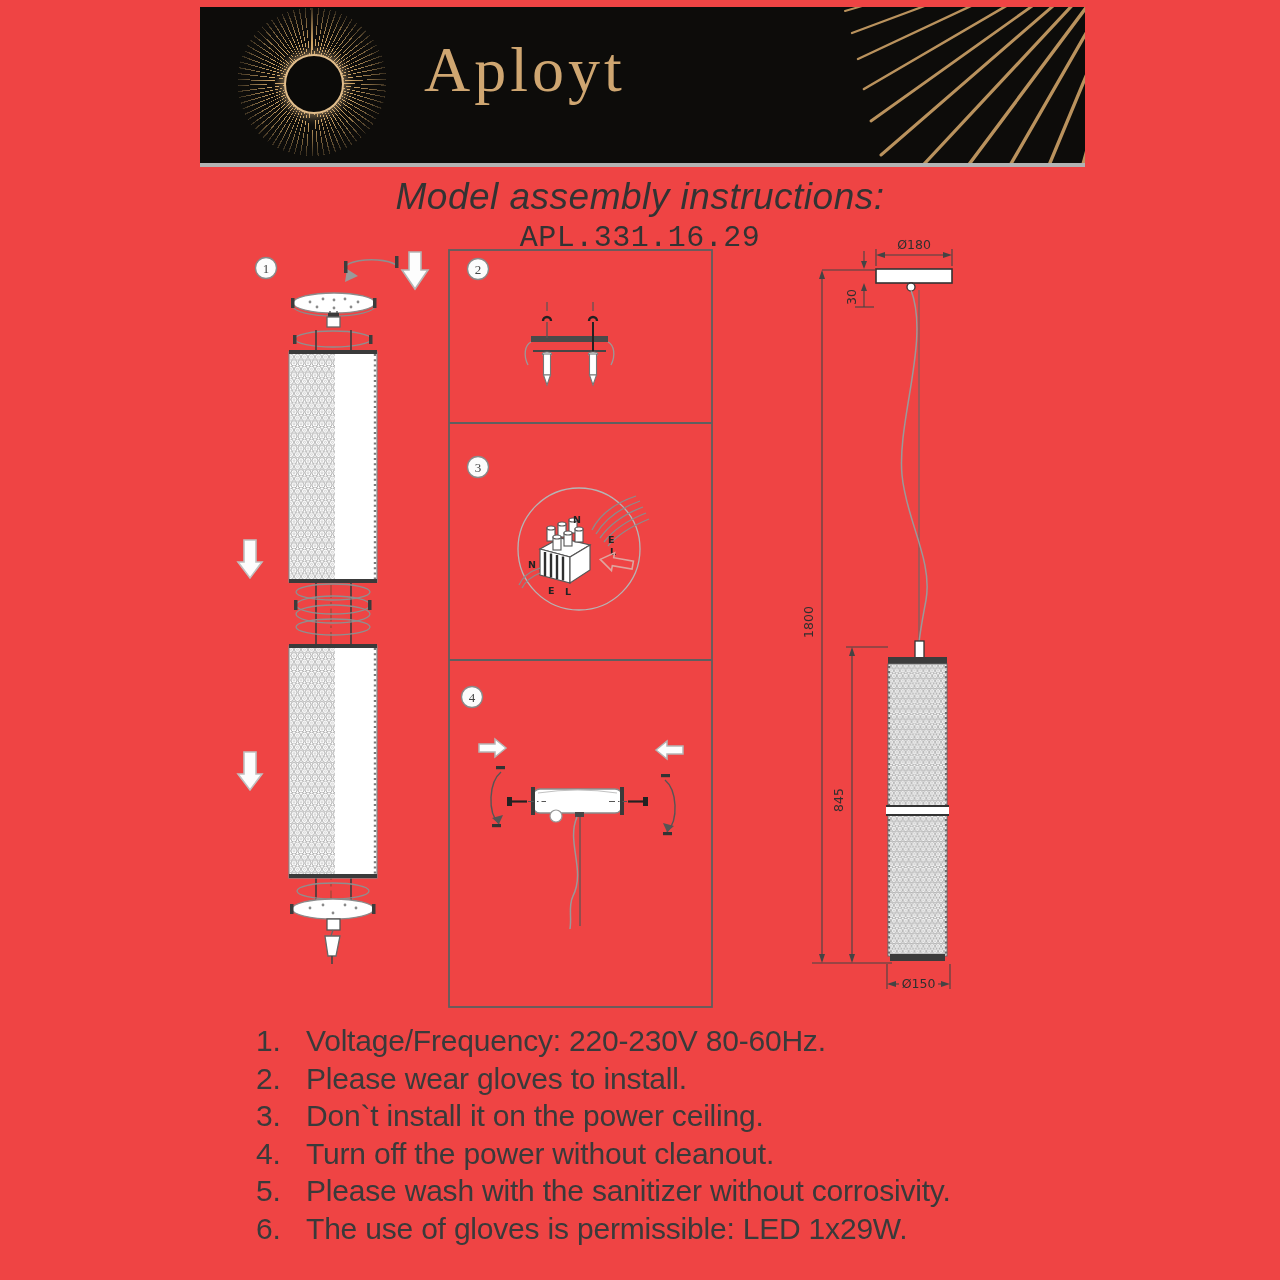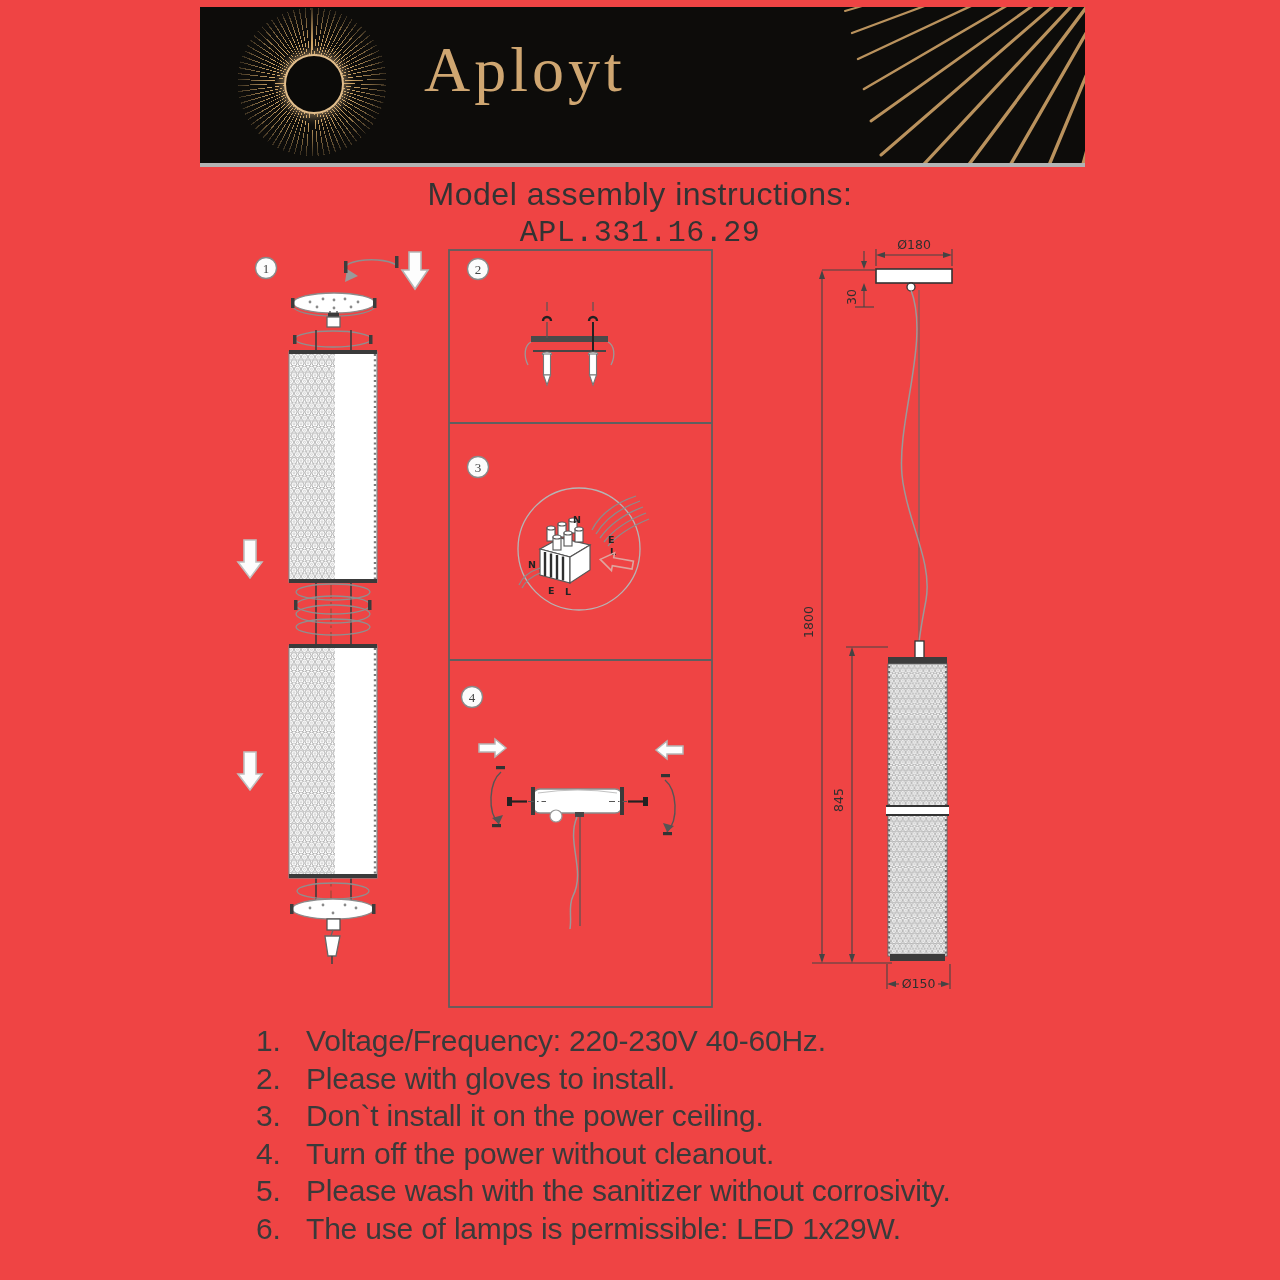--- a/index.html
+++ b/index.html
@@ -12,21 +12,21 @@
          background:repeating-conic-gradient(#cfa567 0deg 0.9deg, rgba(13,12,10,0) 0.9deg 4.6deg);}
   .burst-fade{position:absolute;left:38px;top:1px;width:148px;height:148px;border-radius:50%;
          background:radial-gradient(circle, rgba(13,12,10,0) 0 38%, rgba(13,12,10,0.45) 58%, #0d0c0a 78%);}
   .burst-core{position:absolute;left:84px;top:47px;width:56px;height:56px;border-radius:50%;
          background:#0b0a08;border:2px solid #e0bc8a;box-shadow:0 0 10px 3px rgba(224,188,138,0.55);}
   .brand{position:absolute;left:224px;top:26px;font-family:"Liberation Serif",serif;
          font-size:64px;font-weight:400;color:#cfa671;letter-spacing:4px;}
   .rays{position:absolute;left:0;top:0;}
   
   .title-block{position:absolute;left:0;top:176px;width:1280px;text-align:center;color:#333333;}
-  .title-line1{font-size:32px;letter-spacing:0.5px;}
+  .title-line1{font-size:37px;letter-spacing:0.5px;font-style:italic;}
   .title-line2{font-size:30px;margin-top:3px;letter-spacing:0.5px;font-family:Liberation Mono, monospace;}
   
   .diagram{position:absolute;left:0;top:0;width:1280px;height:1280px;}
   
   .instructions{position:absolute;left:256px;top:1022px;width:850px;color:#3a3a3a;}
   .ins-row{display:flex;font-size:30px;line-height:37.6px;letter-spacing:-0.2px;}
   .ins-num{width:50px;flex:0 0 50px;}
   .ins-text{flex:1;}
 </style>
 </head>
@@ -391,37 +391,37 @@
         <polygon points="887,984 896,981 896,987" fill="#444" stroke="none"></polygon>
         <polygon points="950,984 941,981 941,987" fill="#444" stroke="none"></polygon>
         <text x="918.5" y="988" text-anchor="middle" stroke="none">Ø150</text>
       </g>
     </g>
   </svg>
 
   <div class="instructions">
     <div class="ins-row">
       <span class="ins-num">1.</span>
-      <span class="ins-text">Voltage/Frequency: 220-230V 40-60Hz.</span>
+      <span class="ins-text">Voltage/Frequency: 220-230V 80-60Hz.</span>
     </div>
     <div class="ins-row">
       <span class="ins-num">2.</span>
-      <span class="ins-text">Please with gloves to install.</span>
+      <span class="ins-text">Please wear gloves to install.</span>
     </div>
     <div class="ins-row">
       <span class="ins-num">3.</span>
       <span class="ins-text">Don`t install it on the power ceiling.</span>
     </div>
     <div class="ins-row">
       <span class="ins-num">4.</span>
       <span class="ins-text">Turn off the power without cleanout.</span>
     </div>
     <div class="ins-row">
       <span class="ins-num">5.</span>
       <span class="ins-text">Please wash with the sanitizer without corrosivity.</span>
     </div>
     <div class="ins-row">
       <span class="ins-num">6.</span>
-      <span class="ins-text">The use of lamps is permissible: LED 1x29W.</span>
+      <span class="ins-text">The use of gloves is permissible: LED 1x29W.</span>
     </div>
   </div>
 
 </div>
 
 </body></html>

